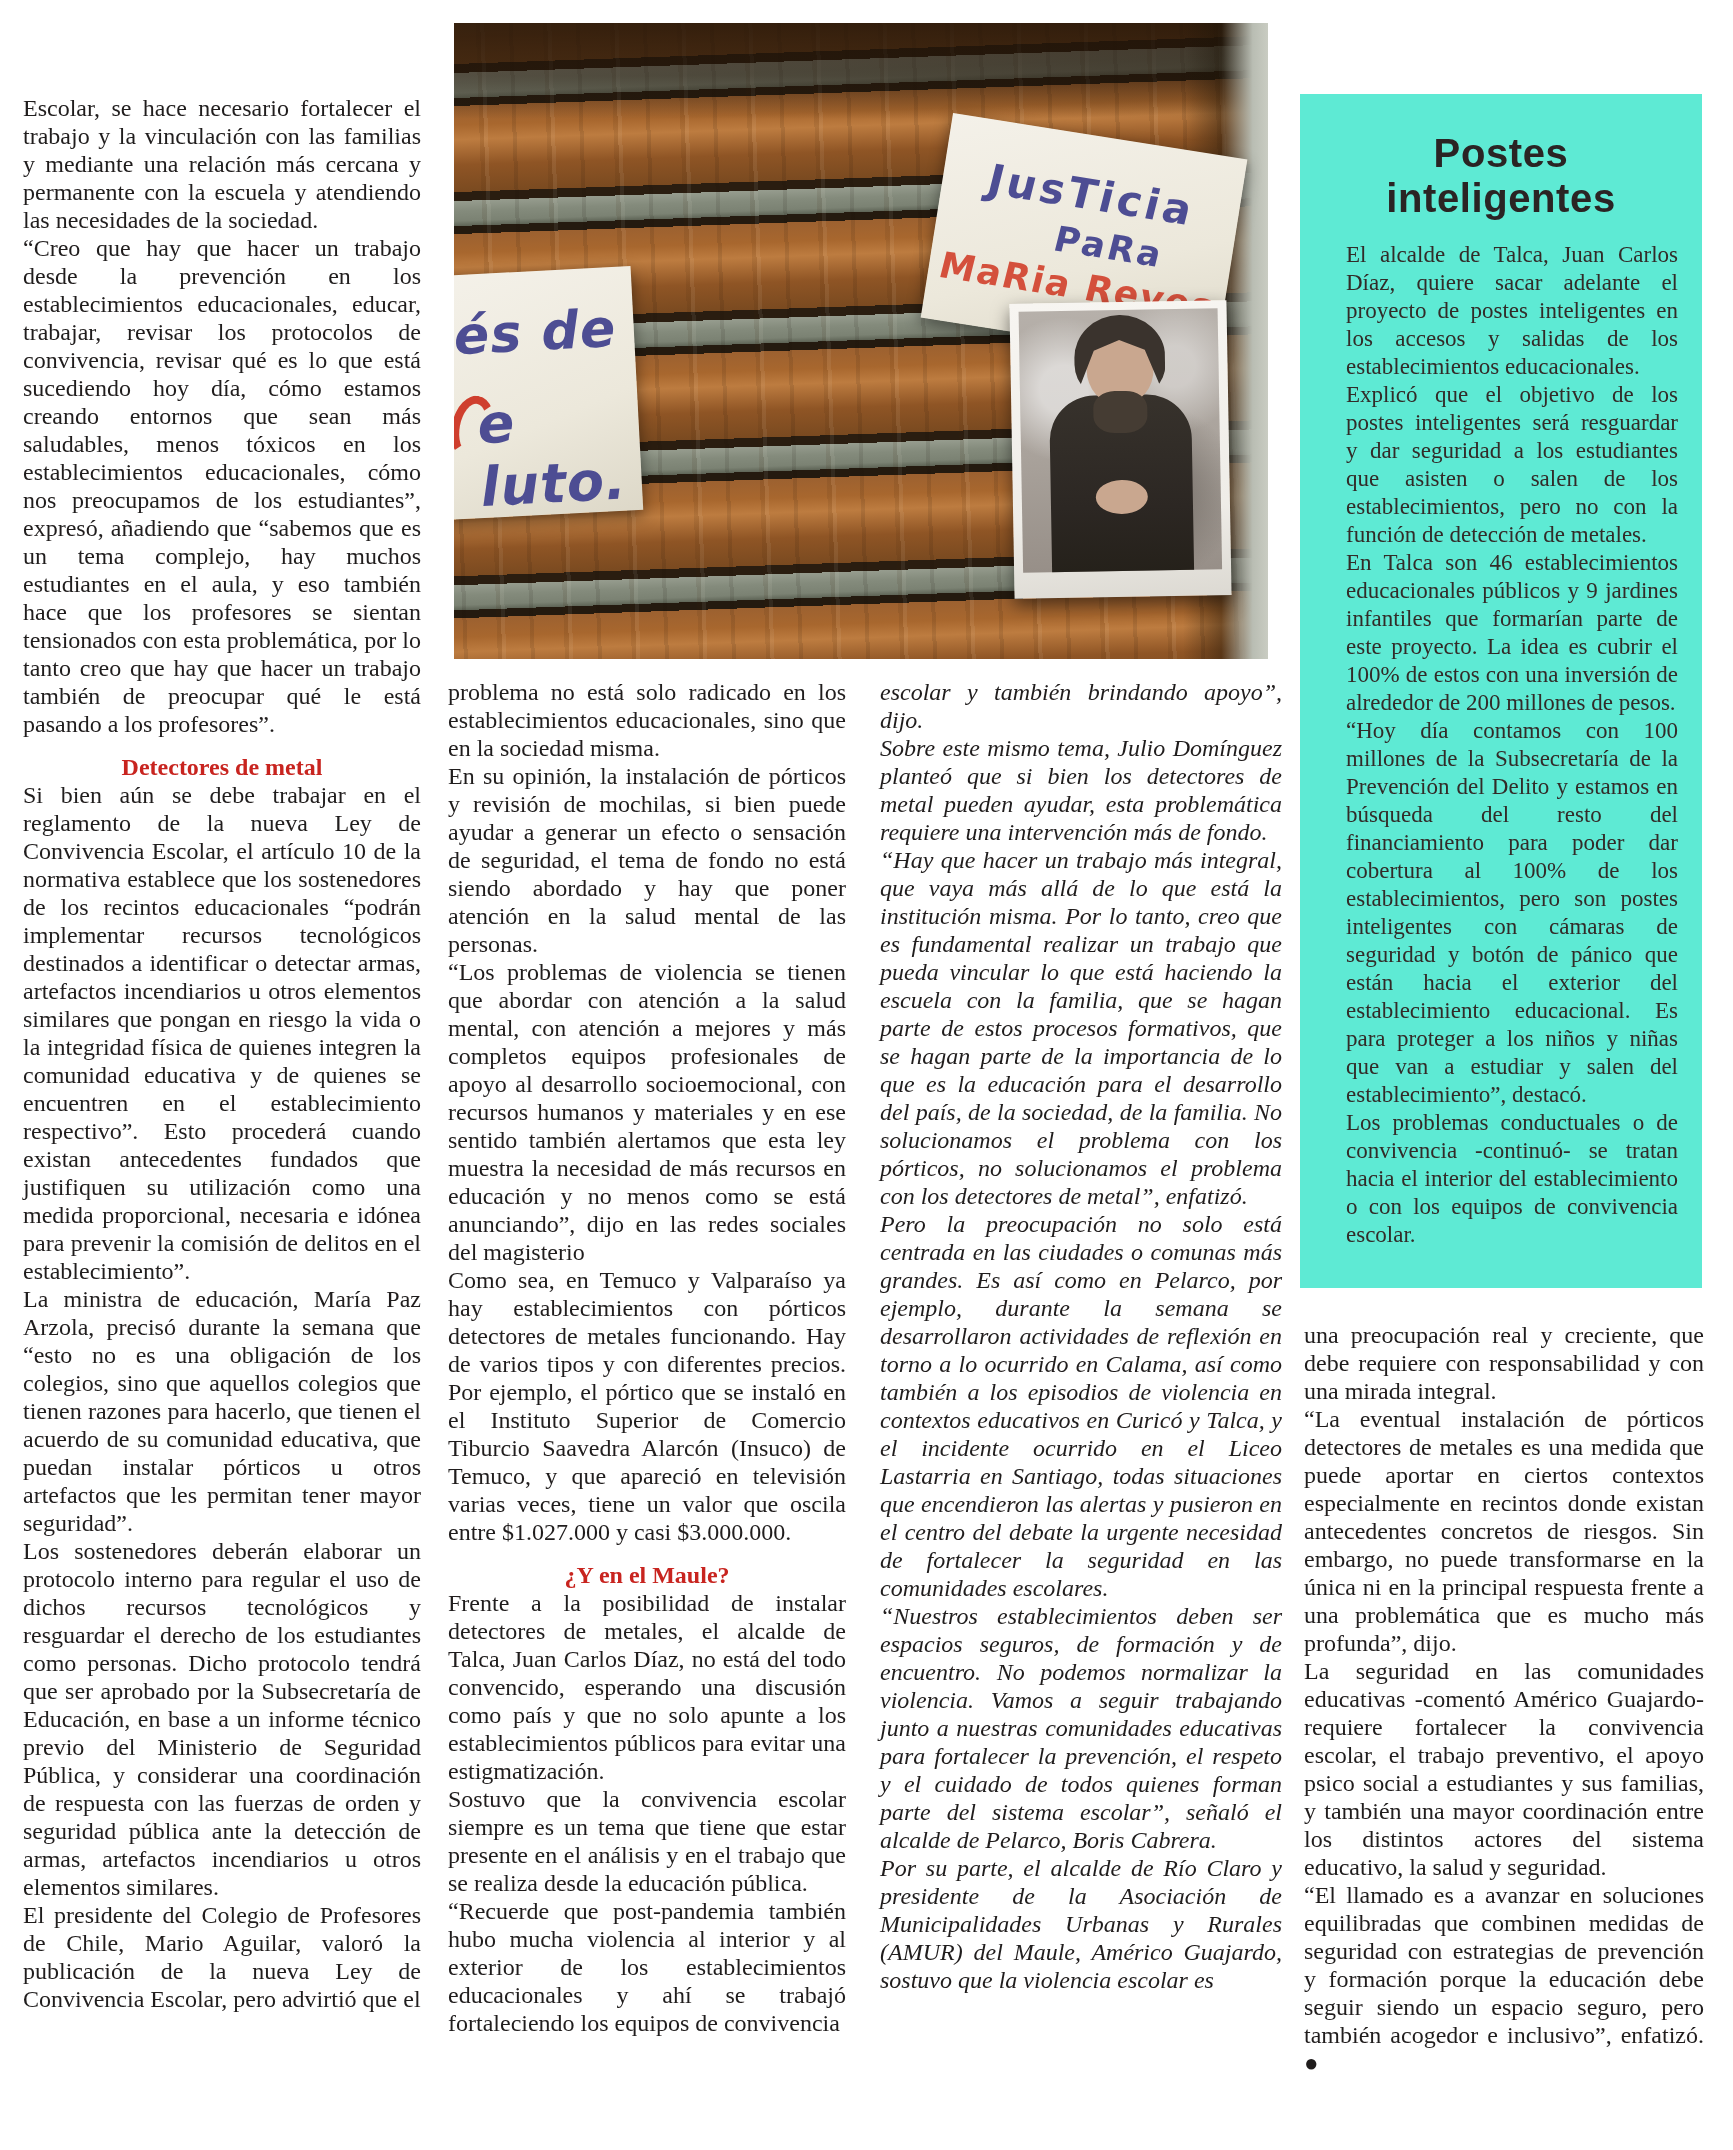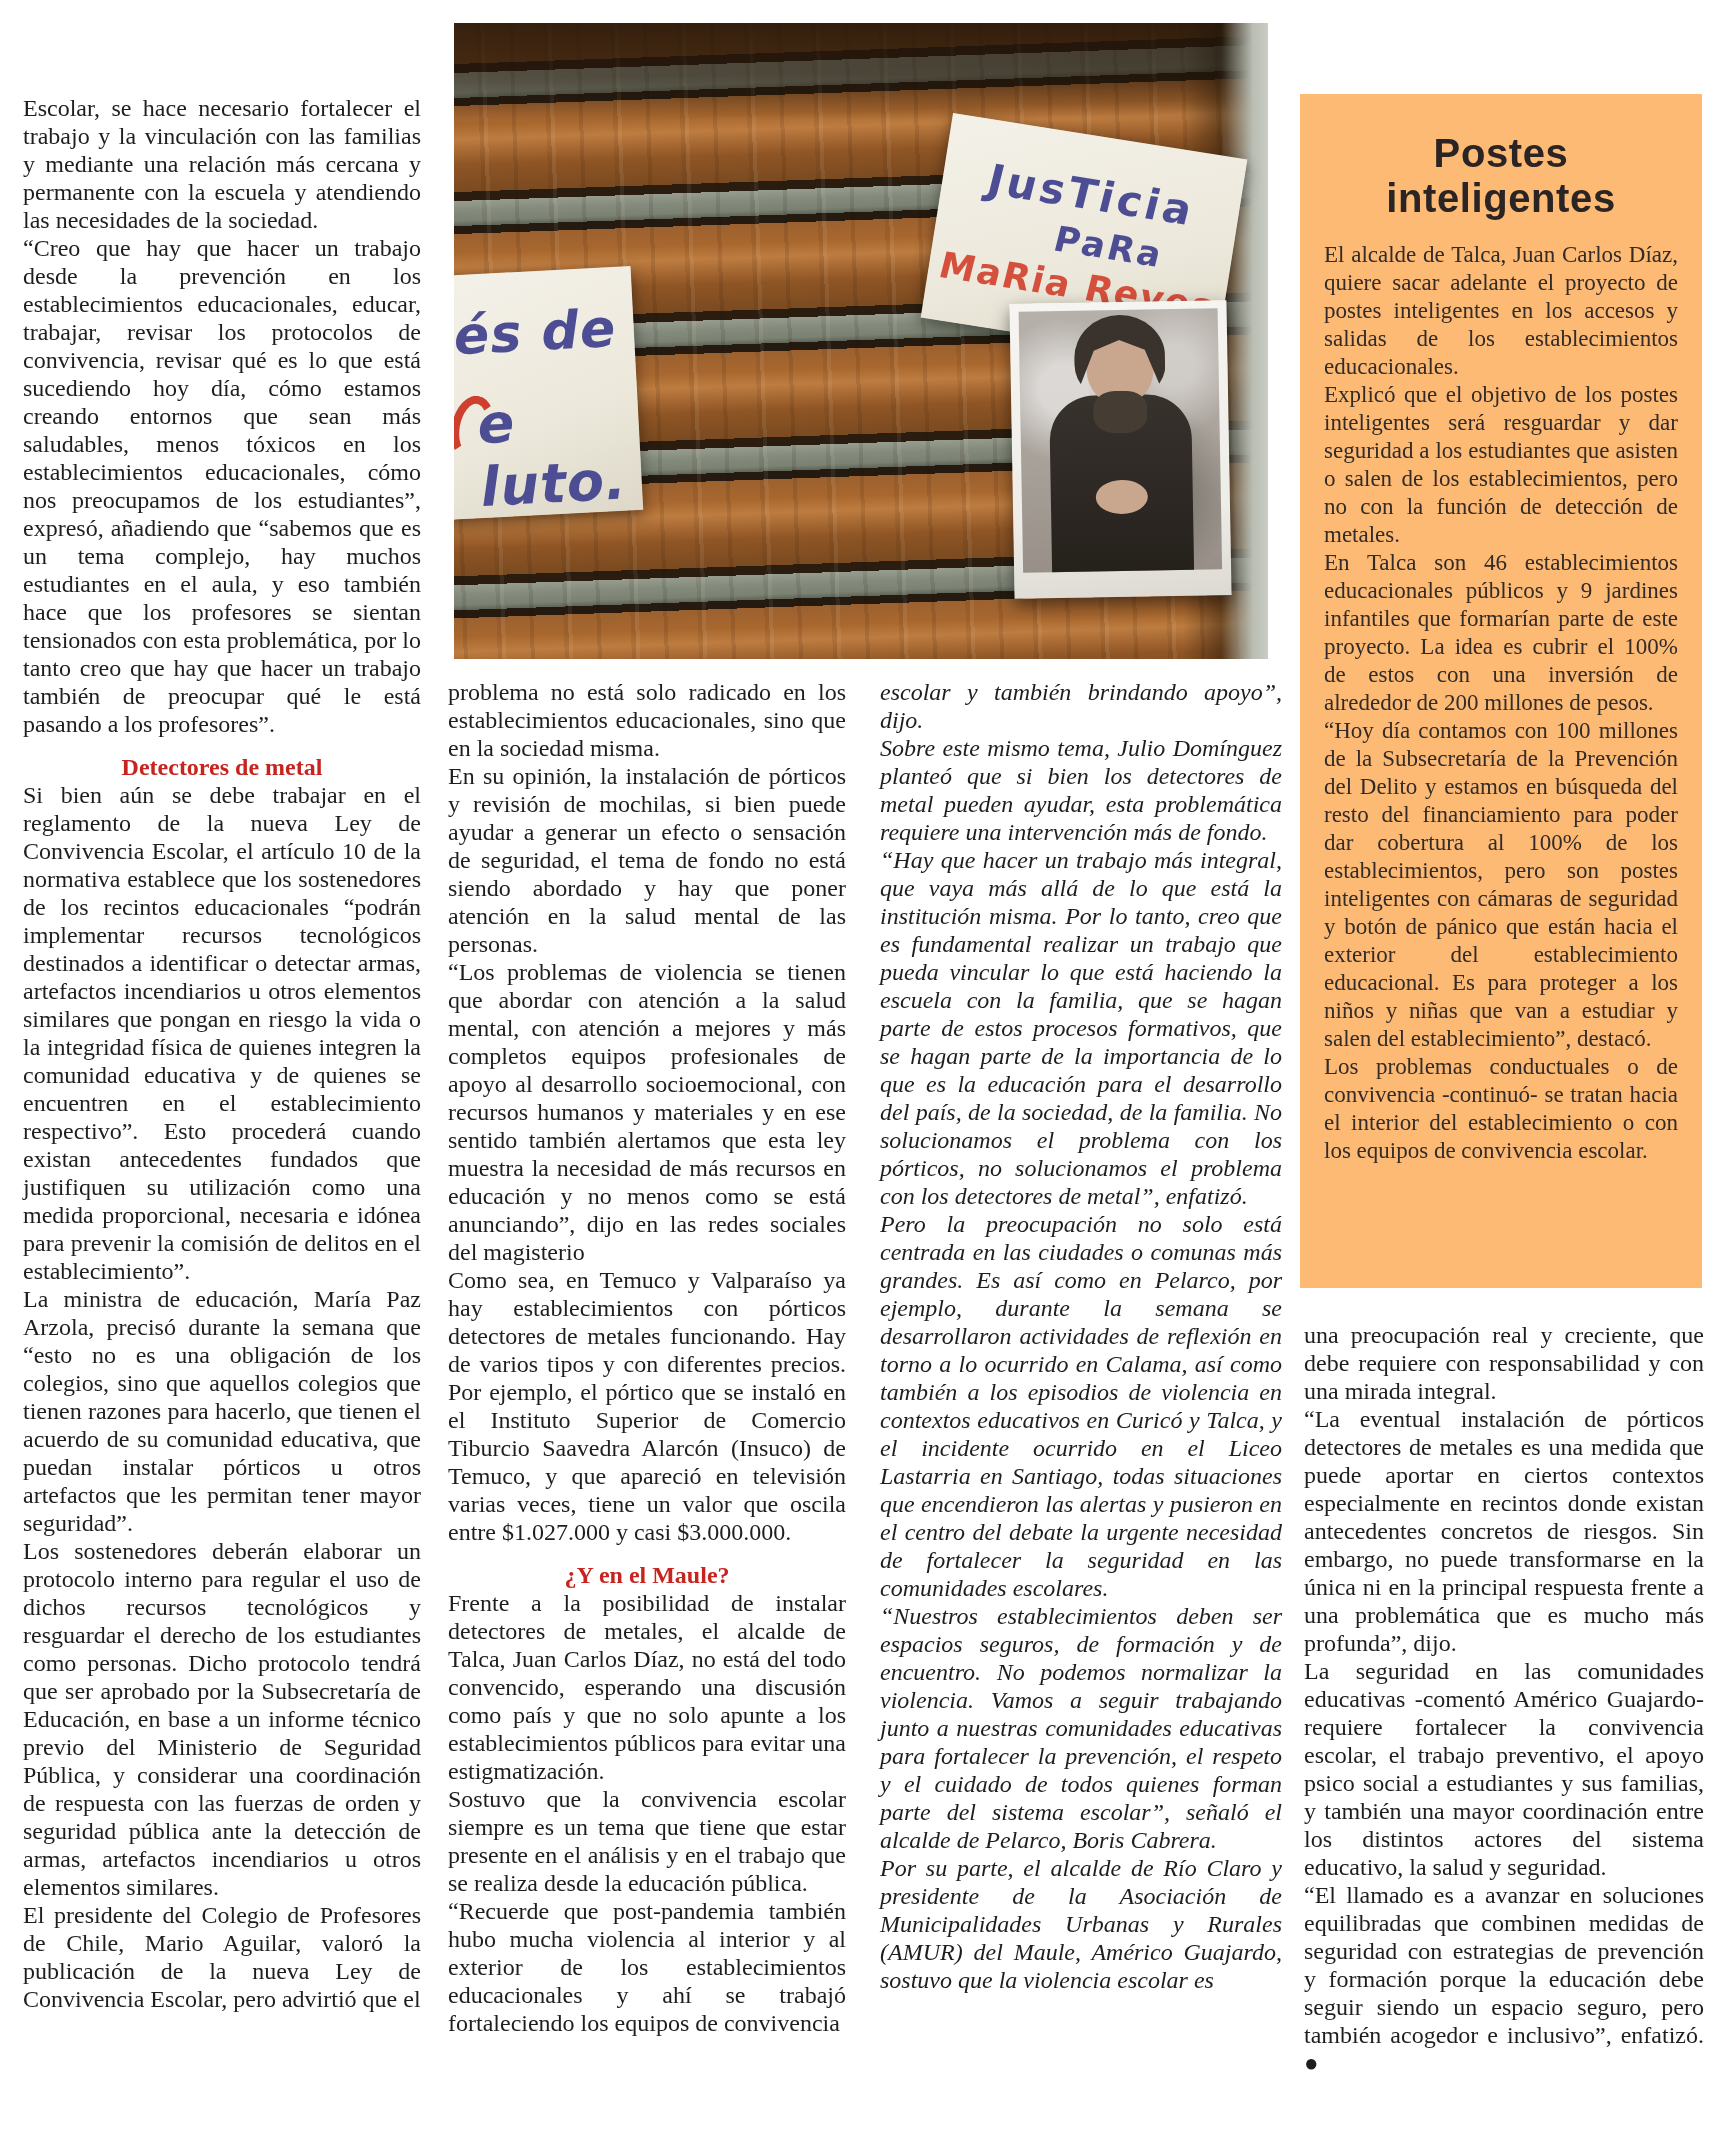--- a/index.html
+++ b/index.html
@@ -107,29 +107,29 @@
     position:absolute; left:50%; top:81px; width:54px; height:42px; margin-left:-27px;
     background:#453c33; border-radius:40%;
   }
   .p-hands{
     position:absolute; left:50%; top:170px; width:52px; height:34px; margin-left:-26px;
     background:#c9a78f; border-radius:50%;
   }
   
   .sidebar{
     position:absolute; left:1300px; top:94px; width:402px; height:1194px;
-    background:#fdba74; box-sizing:border-box; padding:37px 24px 0 24px;
+    background:#5eead4; box-sizing:border-box; padding:37px 24px 0 24px;
   }
   .sidebar-title{
     font-family:"Liberation Sans", sans-serif; font-weight:bold;
     font-size:40px; line-height:45px; color:#2a2424;
     text-align:center; margin:0 0 20.4px 0; letter-spacing:0.6px;
   }
   .sidebar-body{
-    font-size:23px; line-height:28px; color:#322b28; text-align:justify;
+    font-size:23px; line-height:28px; color:#322b28; text-align:justify;margin-left:22px;
   }
   .sidebar-body p{margin:0;}
 </style>
 </head>
 <body>
 
 <div class="page">
 
   <div class="col" style="left:23px; top:94px; width:398px;">
     <p>Escolar, se hace necesario fortalecer el trabajo y la vinculación con las familias y mediante una relación más cercana y permanente con la escuela y atendiendo las necesidades de la sociedad.</p>

